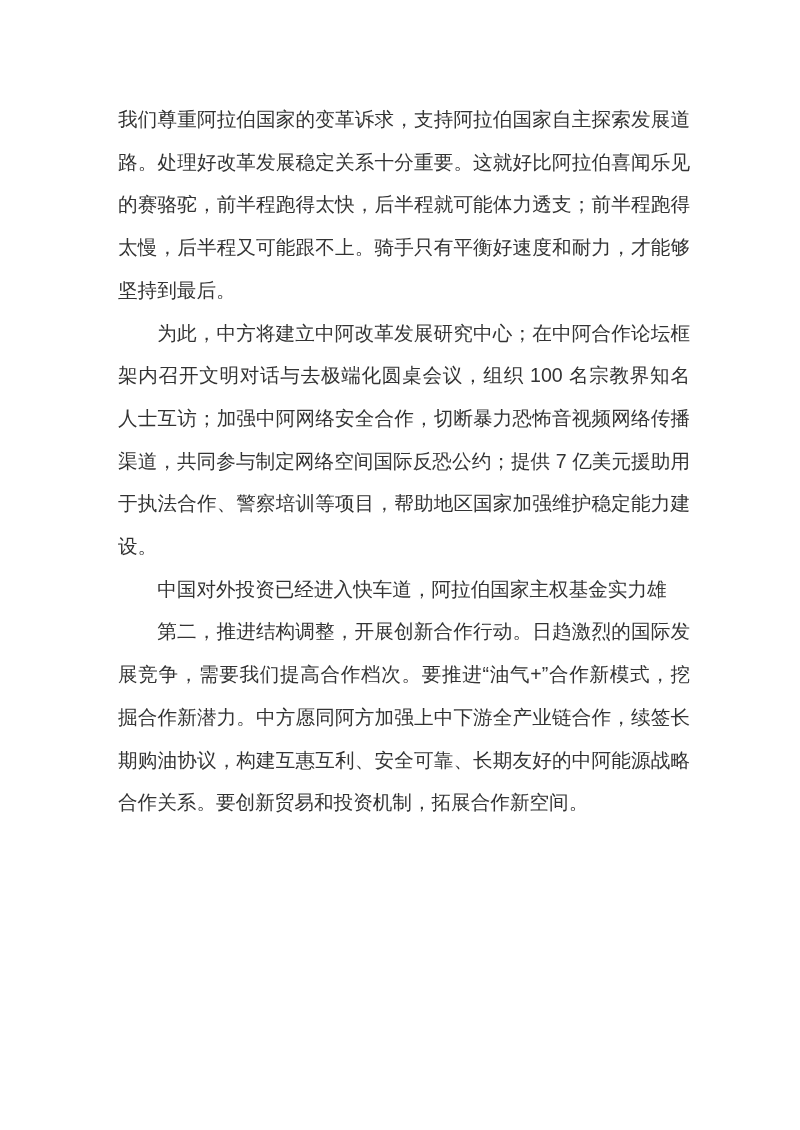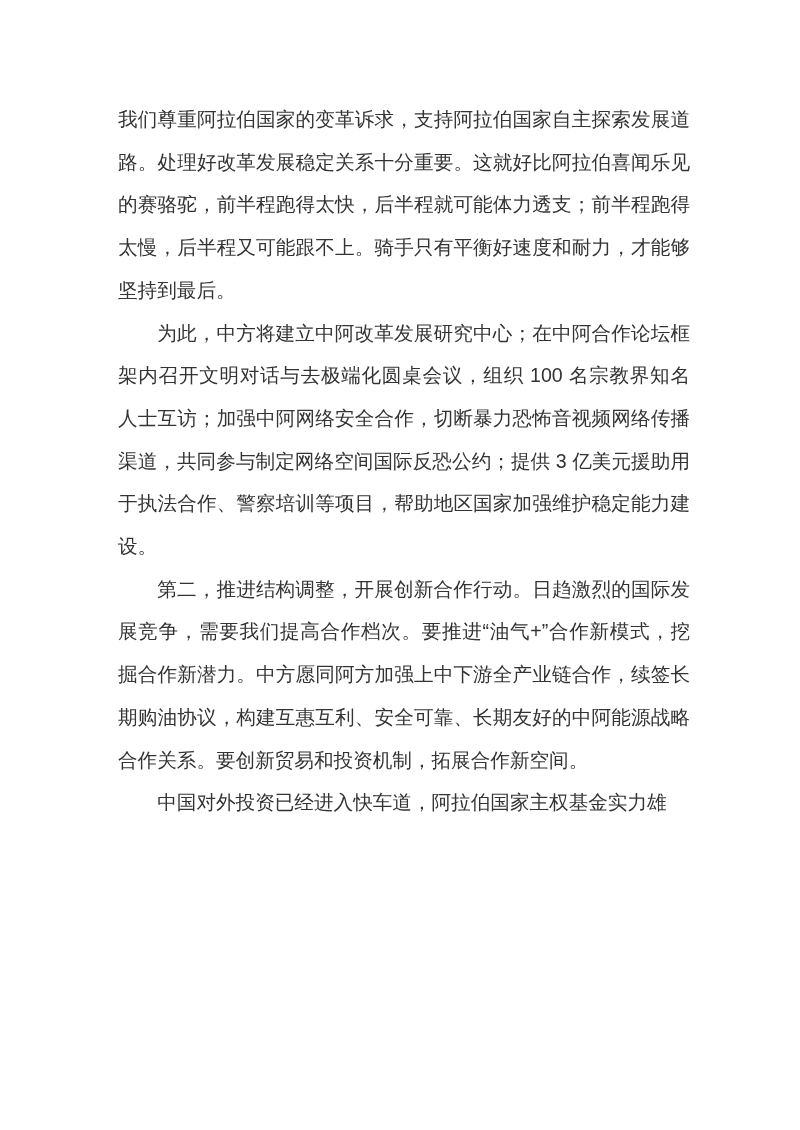--- a/index.html
+++ b/index.html
@@ -44,17 +44,17 @@
   .content p.indent {
     text-indent: 2em;
   }
 </style>
 </head>
 <body>
 
 <div class="page">
   <div class="content">
     <p>我们尊重阿拉伯国家的变革诉求，支持阿拉伯国家自主探索发展道路。处理好改革发展稳定关系十分重要。这就好比阿拉伯喜闻乐见的赛骆驼，前半程跑得太快，后半程就可能体力透支；前半程跑得太慢，后半程又可能跟不上。骑手只有平衡好速度和耐力，才能够坚持到最后。</p>
-    <p class="indent">为此，中方将建立中阿改革发展研究中心；在中阿合作论坛框架内召开文明对话与去极端化圆桌会议，组织 100 名宗教界知名人士互访；加强中阿网络安全合作，切断暴力恐怖音视频网络传播渠道，共同参与制定网络空间国际反恐公约；提供 3 亿美元援助用于执法合作、警察培训等项目，帮助地区国家加强维护稳定能力建设。</p>
+    <p class="indent">为此，中方将建立中阿改革发展研究中心；在中阿合作论坛框架内召开文明对话与去极端化圆桌会议，组织 100 名宗教界知名人士互访；加强中阿网络安全合作，切断暴力恐怖音视频网络传播渠道，共同参与制定网络空间国际反恐公约；提供 7 亿美元援助用于执法合作、警察培训等项目，帮助地区国家加强维护稳定能力建设。</p>
+    <p class="indent">中国对外投资已经进入快车道，阿拉伯国家主权基金实力雄</p>
     <p class="indent">第二，推进结构调整，开展创新合作行动。日趋激烈的国际发展竞争，需要我们提高合作档次。要推进“油气+”合作新模式，挖掘合作新潜力。中方愿同阿方加强上中下游全产业链合作，续签长期购油协议，构建互惠互利、安全可靠、长期友好的中阿能源战略合作关系。要创新贸易和投资机制，拓展合作新空间。</p>
-    <p class="indent">中国对外投资已经进入快车道，阿拉伯国家主权基金实力雄</p>
   </div>
 </div>
 
 </body></html>

